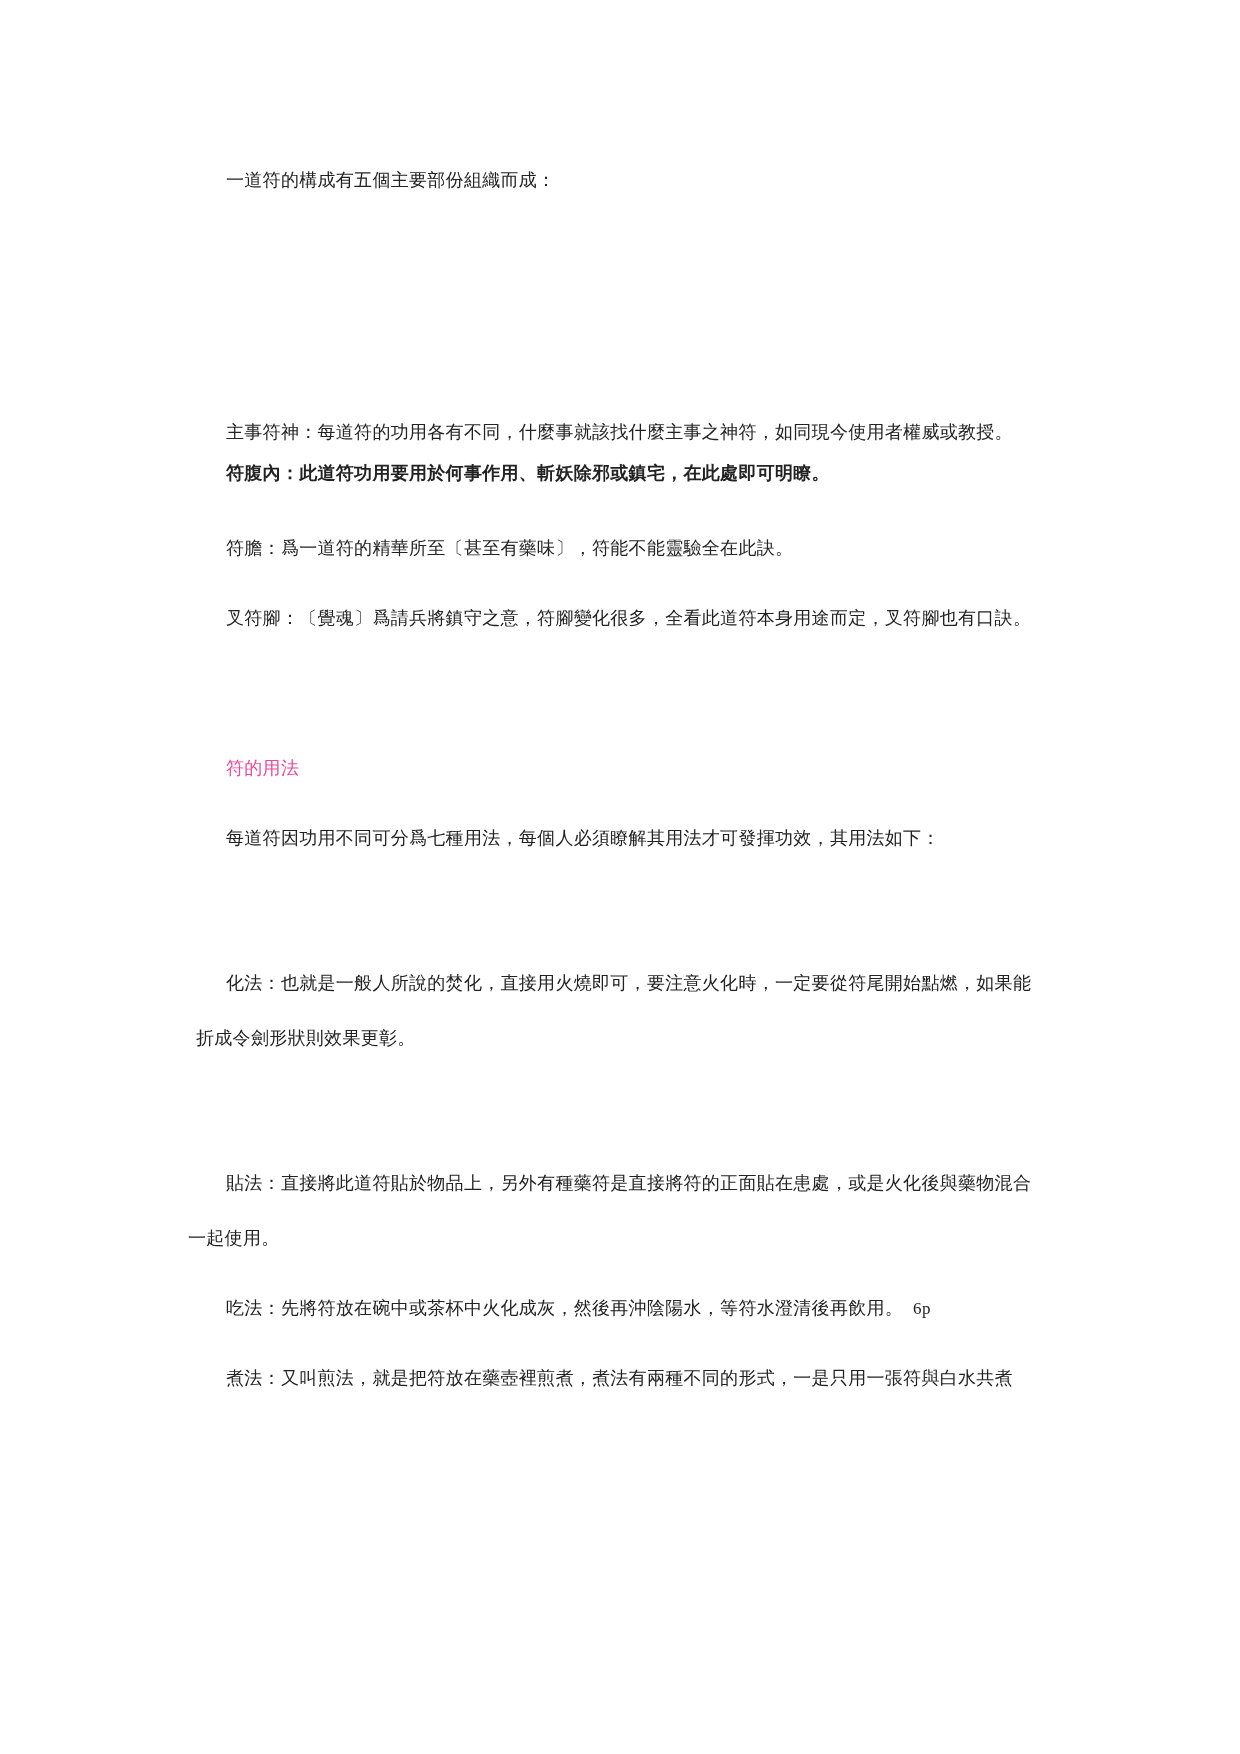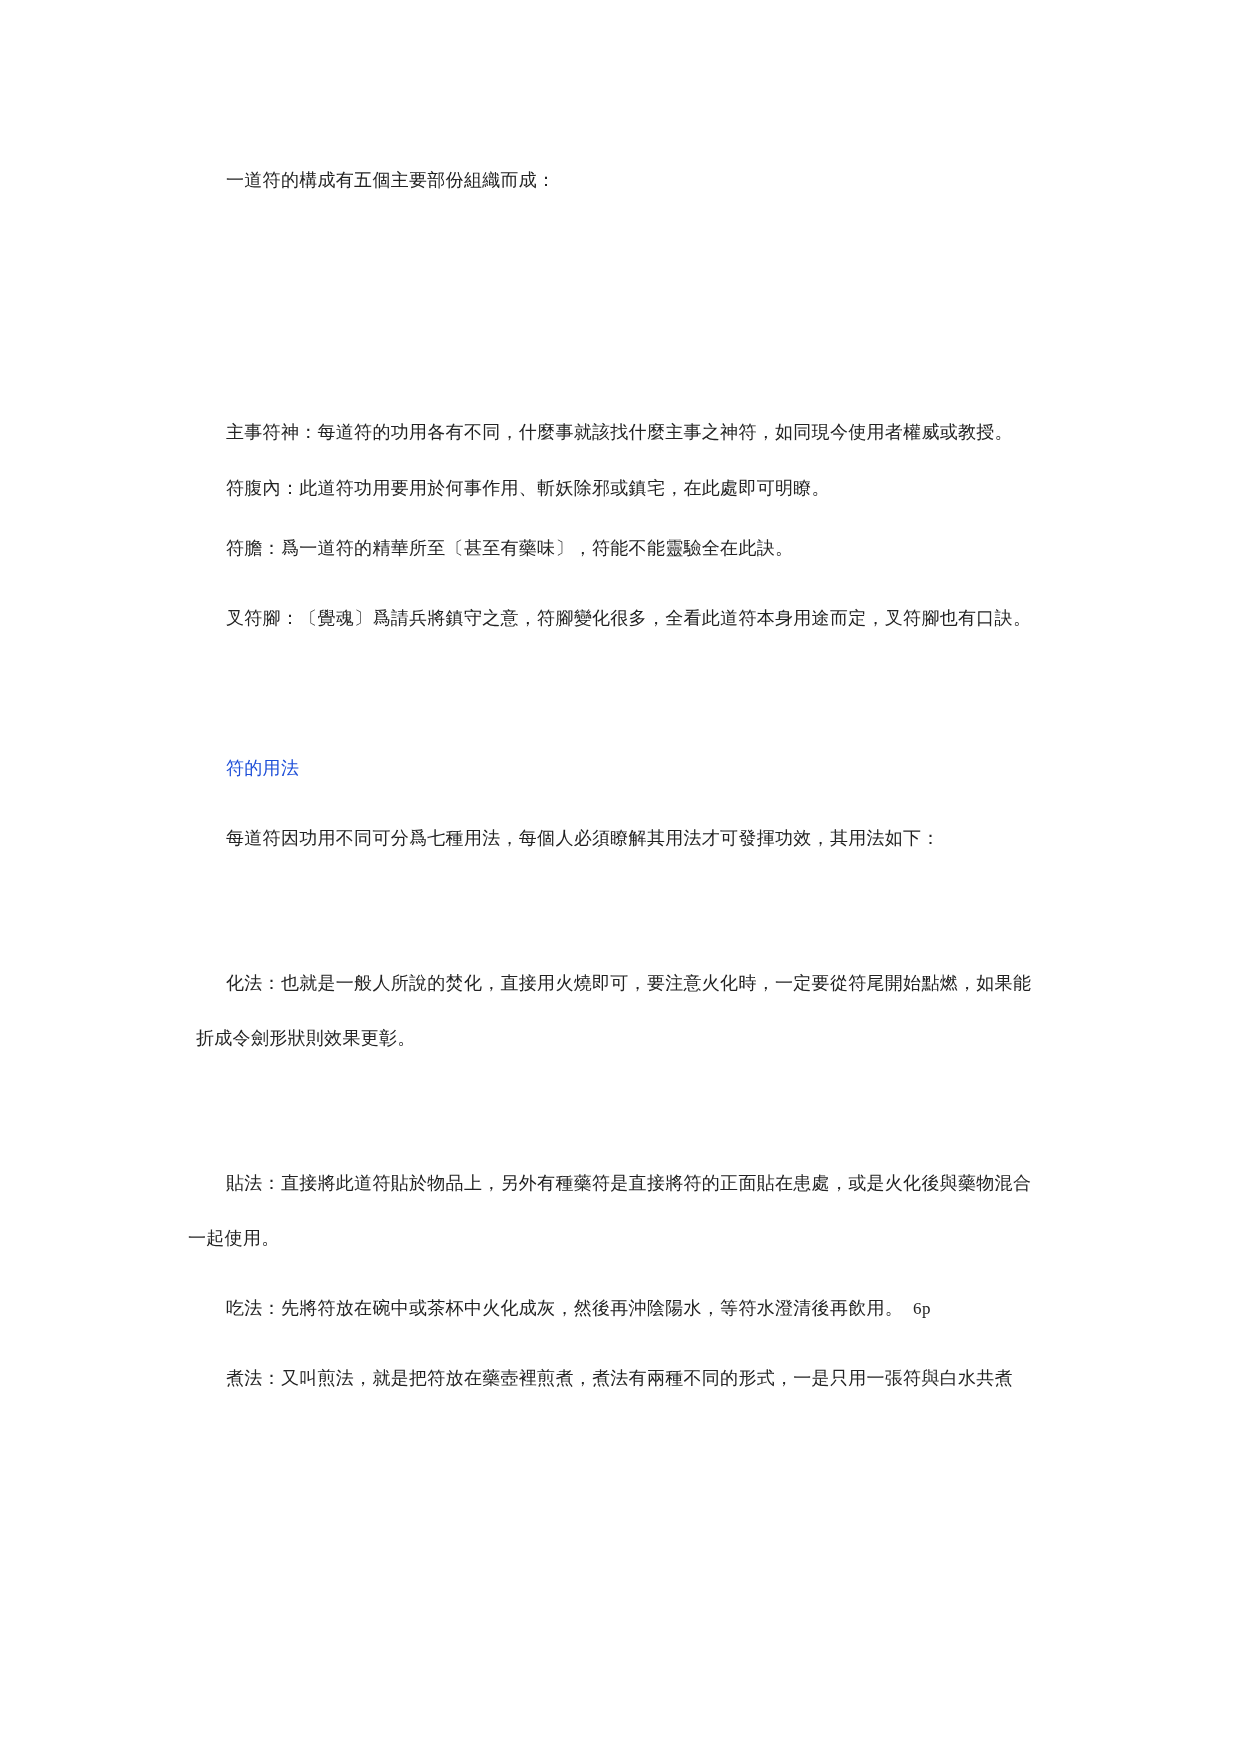--- a/index.html
+++ b/index.html
@@ -27,37 +27,37 @@
       position: absolute;
       font-size: 18px;
       line-height: 24px;
       white-space: nowrap;
       letter-spacing: 0.3px;
       color: #222222;
     }
     .indent { left: 226px; }
     .flush { left: 188px; }
     .heading {
-      color: #1d4ed8;
+      color: #ec4899;
     }
     .pageno {
       font-family: "Liberation Serif", serif;
       font-size: 17px;
       margin-left: 10px;
     }
   </style>
 </head>
 <body>
 
 <div class="page">
 
   <div class="line indent" style="top:168px;">一道符的構成有五個主要部份組織而成：</div>
 
   <div class="line indent" style="top:391px;margin-top:29px;">主事符神：每道符的功用各有不同，什麼事就該找什麼主事之神符，如同現今使用者權威或教授。</div>
-  <div class="line indent" style="top:476px;">符腹內：此道符功用要用於何事作用、斬妖除邪或鎮宅，在此處即可明瞭。</div>
+  <div class="line indent" style="top:461px;font-weight:bold;">符腹內：此道符功用要用於何事作用、斬妖除邪或鎮宅，在此處即可明瞭。</div>
   <div class="line indent" style="top:536px;">符膽：爲一道符的精華所至〔甚至有藥味〕，符能不能靈驗全在此訣。</div>
   <div class="line indent" style="top:606px;">叉符腳：〔覺魂〕爲請兵將鎮守之意，符腳變化很多，全看此道符本身用途而定，叉符腳也有口訣。</div>
 
   <div class="line indent heading" style="top:756px;">符的用法</div>
 
   <div class="line indent" style="top:826px;">每道符因功用不同可分爲七種用法，每個人必須瞭解其用法才可發揮功效，其用法如下：</div>
 
   <div class="line indent" style="top:971px;">化法：也就是一般人所說的焚化，直接用火燒即可，要注意火化時，一定要從符尾開始點燃，如果能</div>
   <div class="line flush" style="top:1026px;margin-left:8px;">折成令劍形狀則效果更彰。</div>
 

